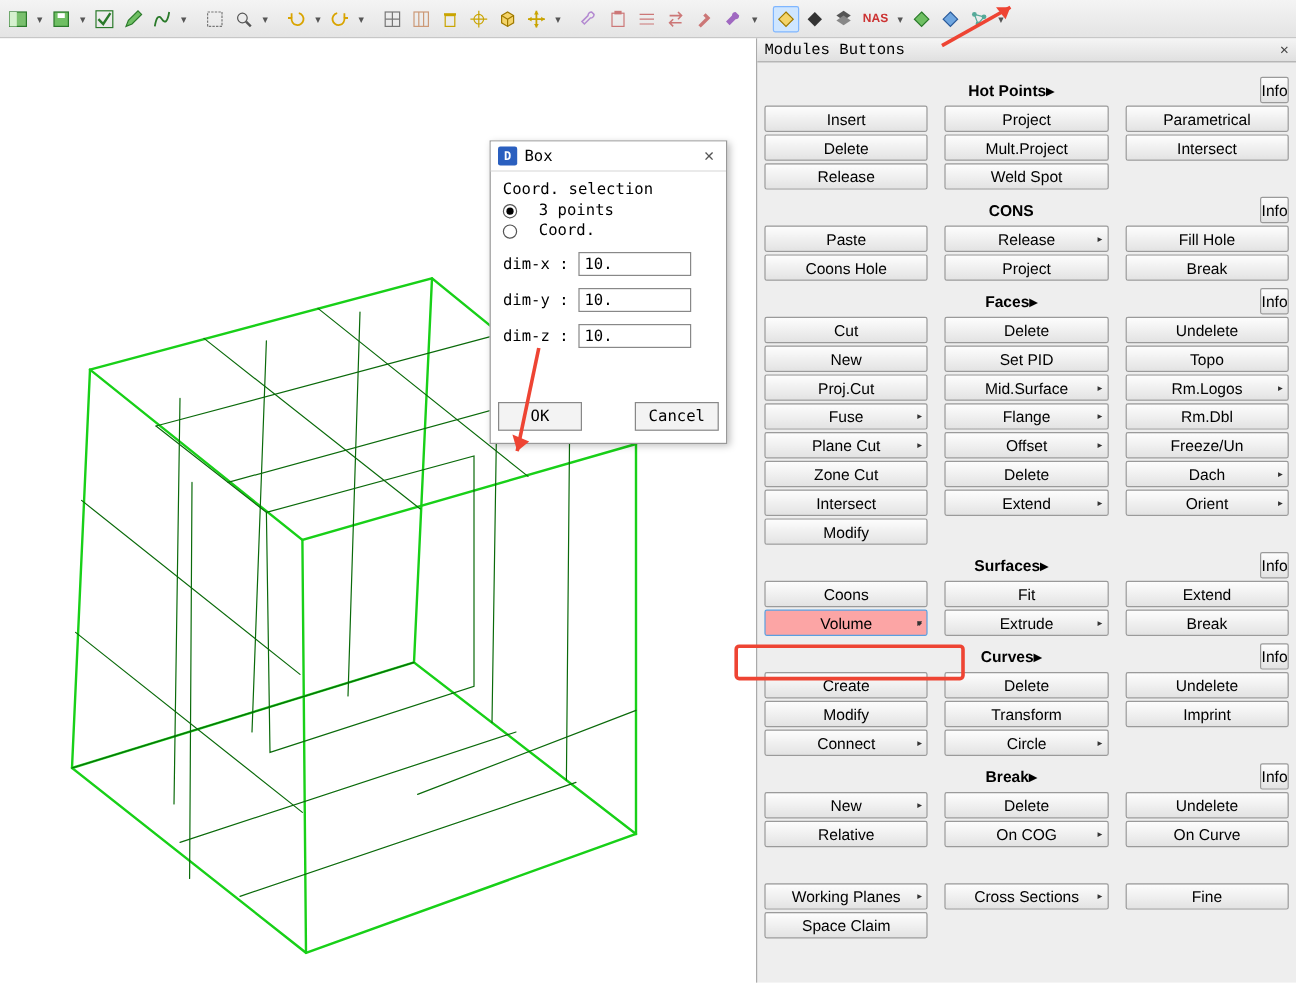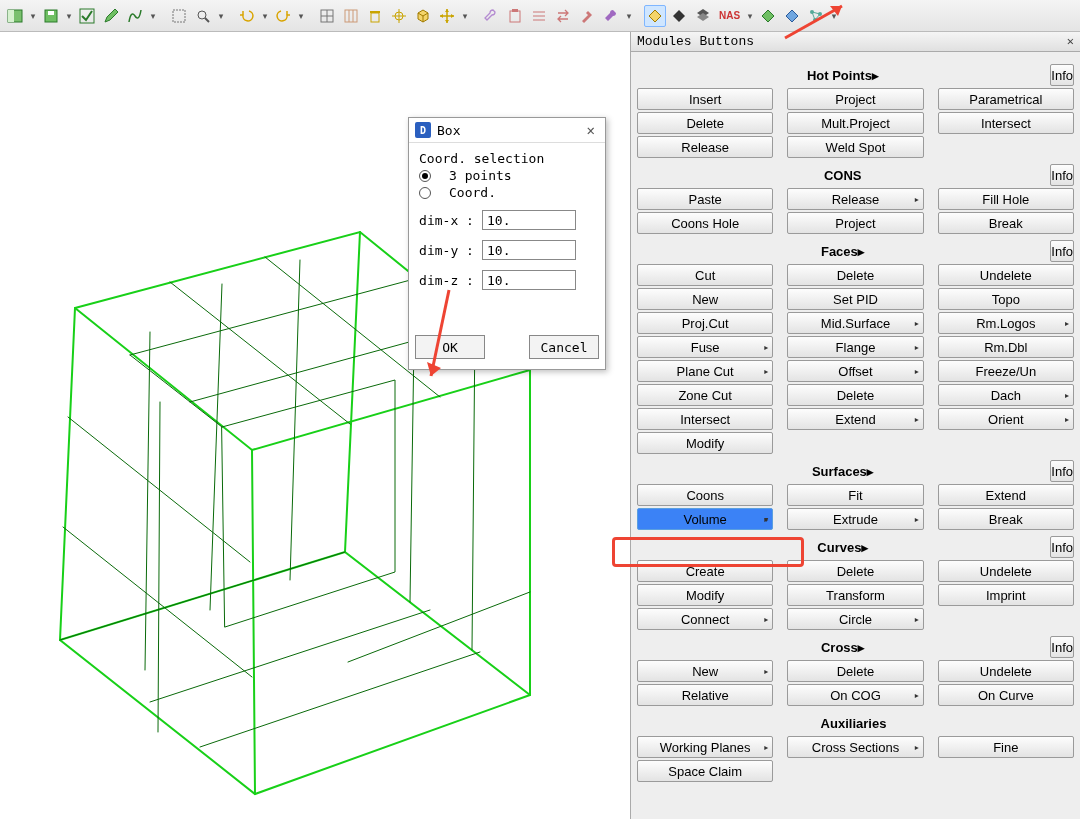--- a/index.html
+++ b/index.html
@@ -103,21 +103,21 @@
     font-size:13px;
     border-radius:2px;
     position:relative;
   }
   .btn.empty{background:transparent;border-color:transparent;}
   .btn.header-title{font-weight:bold;border:none;background:transparent;justify-content:center;}
   .btn .arrow{
     position:absolute;right:4px;top:50%;transform:translateY(-50%);
     font-size:8px;color:#333;
   }
-  .btn.selected{background:#3b82f6;border-color:#5a9fe0;}
+  .btn.selected{background:#fca5a5;border-color:#5a9fe0;}
   .info-col{grid-column:3;}
   .header-col{grid-column:1 / span 2;}
   .header-inline{display:grid;grid-template-columns:1fr;gap:2px;margin-top:6px;}
 
   
   .red-rect{
     position:absolute;border:3px solid #e43; border-radius:4px;
     pointer-events:none;
   }
   .red-arrow{position:absolute;pointer-events:none;}
@@ -493,35 +493,34 @@
         <div class="btn">Modify</div>
         <div class="btn">Transform</div>
         <div class="btn">Imprint</div>
       </div>
       <div class="grid3">
         <div class="btn">Connect<span class="arrow">▸</span></div>
         <div class="btn">Circle<span class="arrow">▸</span></div>
         <div class="btn empty"></div>
       </div>
       <div class="header-inline">
-        <div class="btn header-title header-col">Cross▸</div>
+        <div class="btn header-title header-col">Break▸</div>
         <div class="btn info-col">Info</div>
       </div>
       <div class="grid3">
         <div class="btn">New<span class="arrow">▸</span></div>
         <div class="btn">Delete</div>
         <div class="btn">Undelete</div>
       </div>
       <div class="grid3">
         <div class="btn">Relative</div>
         <div class="btn">On COG<span class="arrow">▸</span></div>
         <div class="btn">On Curve</div>
       </div>
       <div class="header-inline">
-        <div class="btn header-title header-col">Auxiliaries</div>
         <div class="btn empty info-col"></div>
       </div>
       <div class="grid3">
         <div class="btn">Working Planes<span class="arrow">▸</span></div>
         <div class="btn">Cross Sections<span class="arrow">▸</span></div>
         <div class="btn">Fine</div>
       </div>
       <div class="grid3">
         <div class="btn">Space Claim</div>
         <div class="btn empty"></div>

